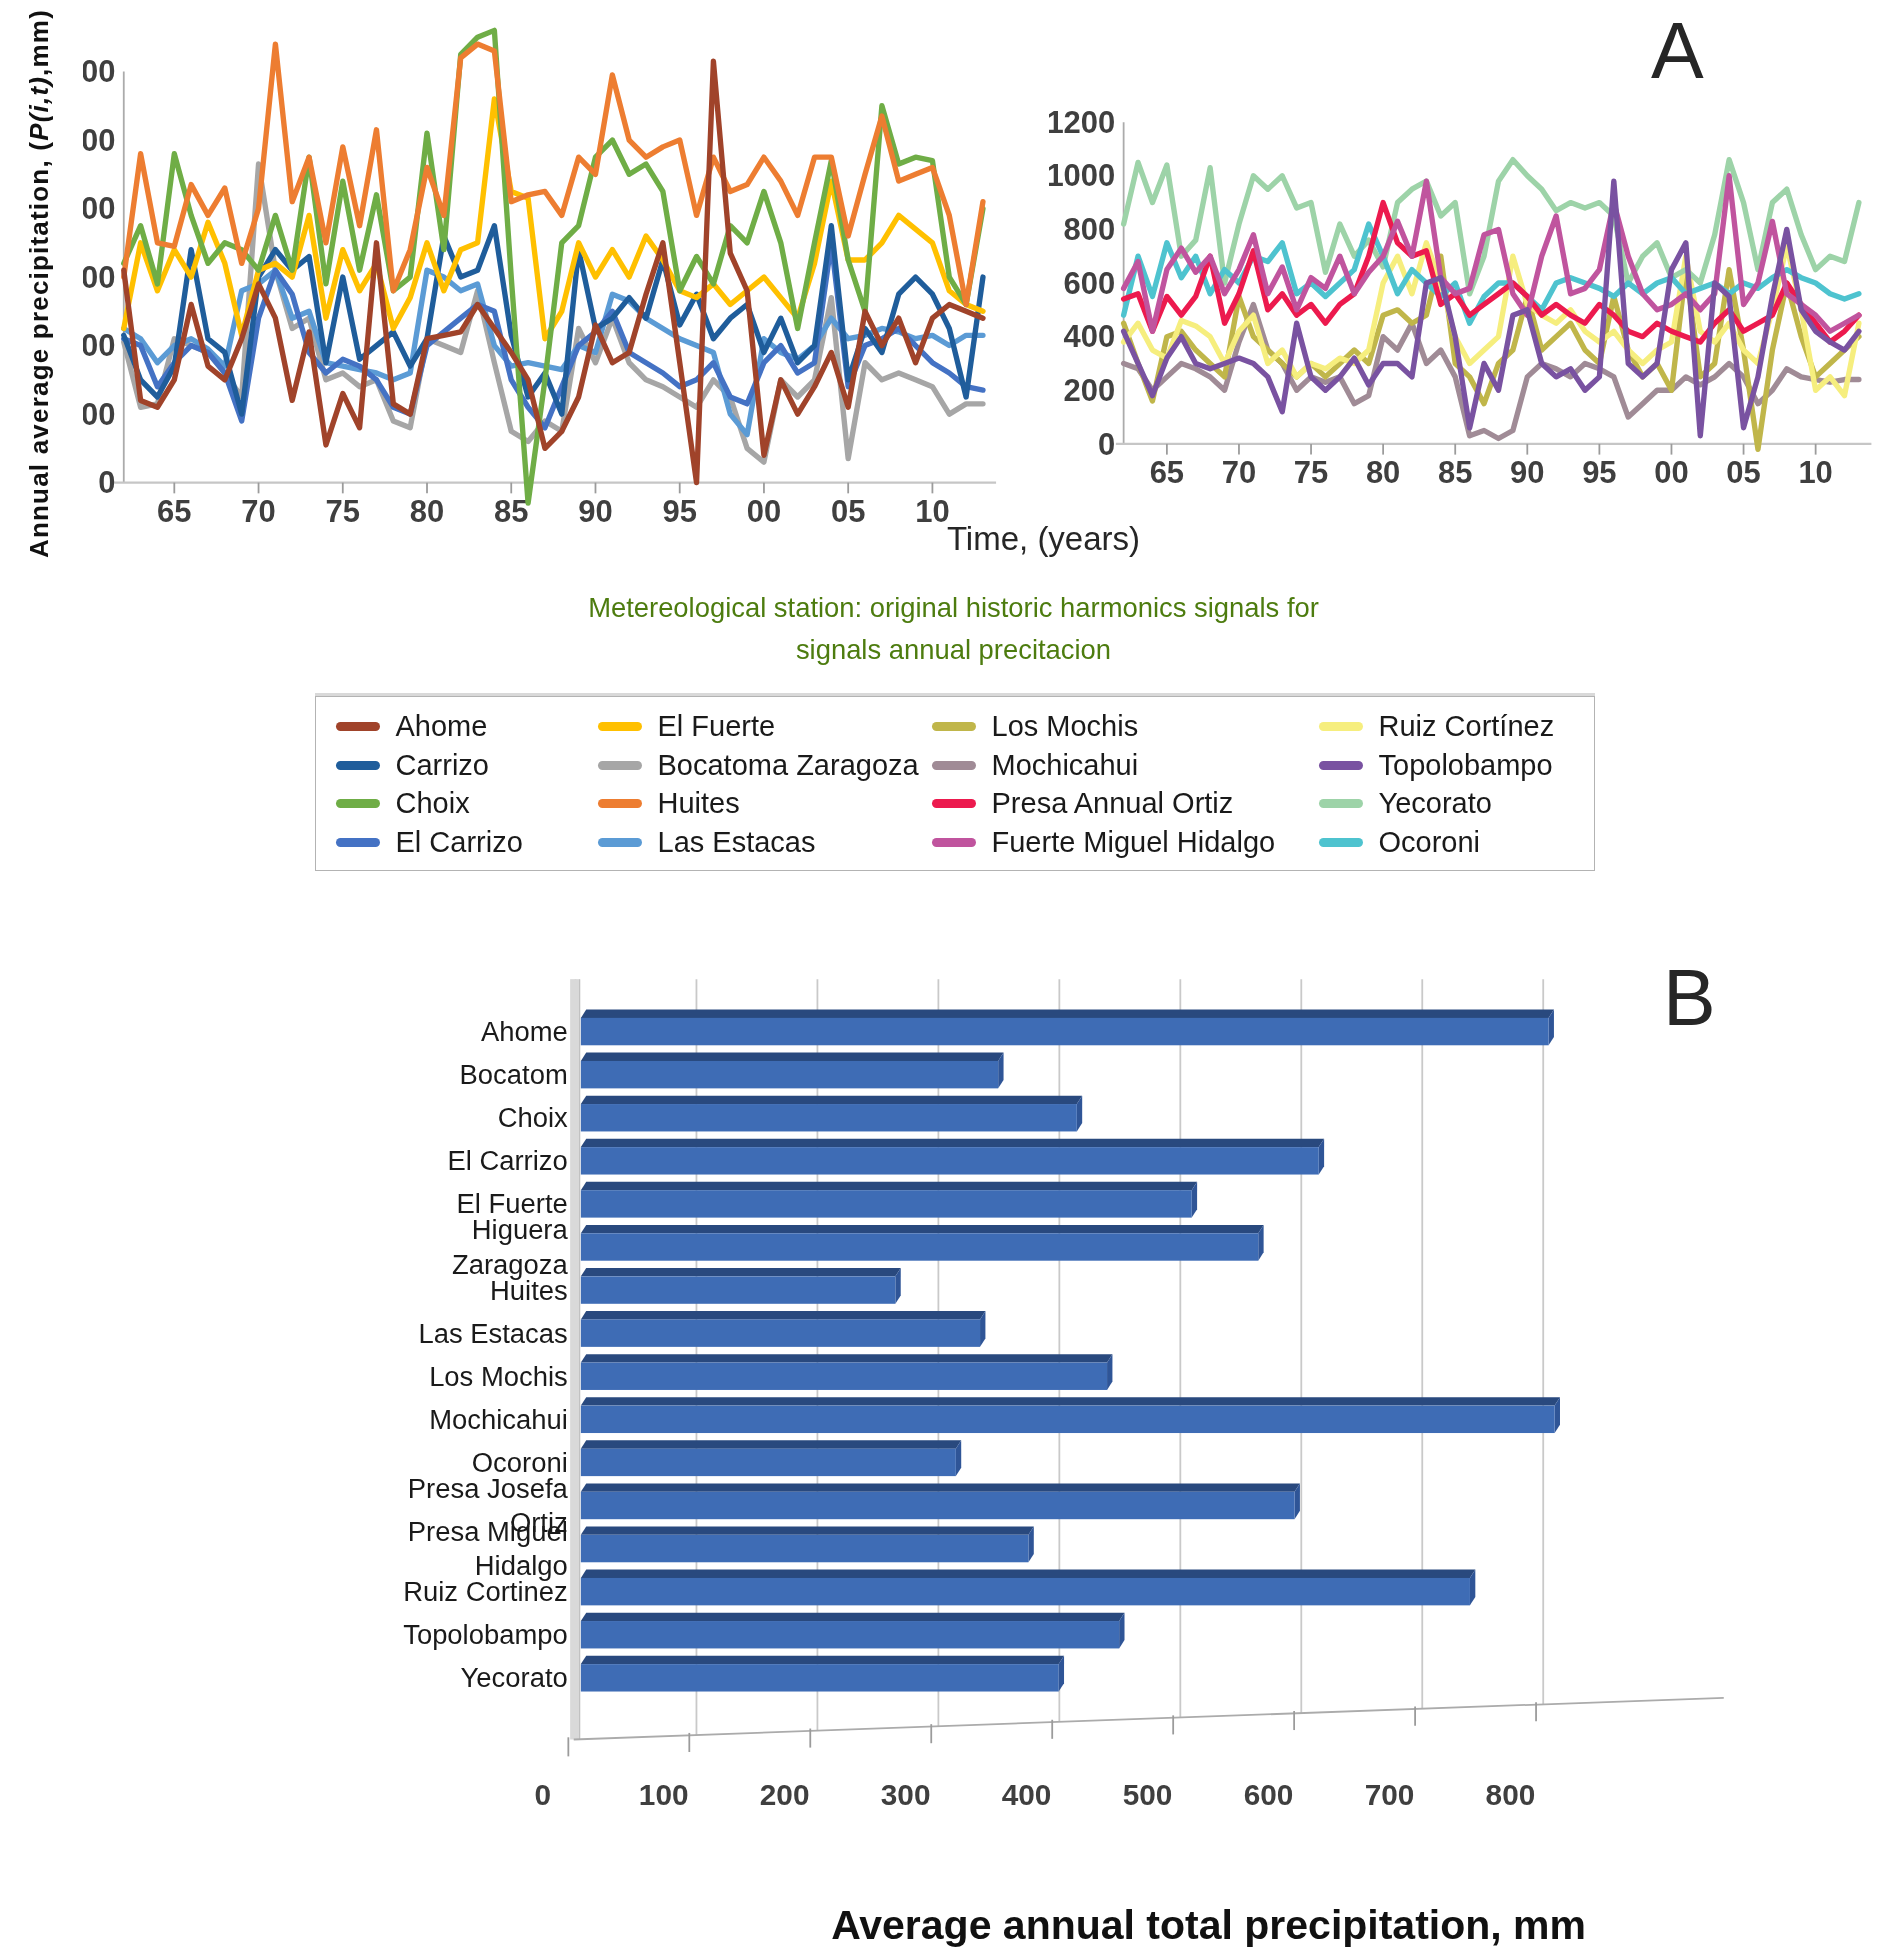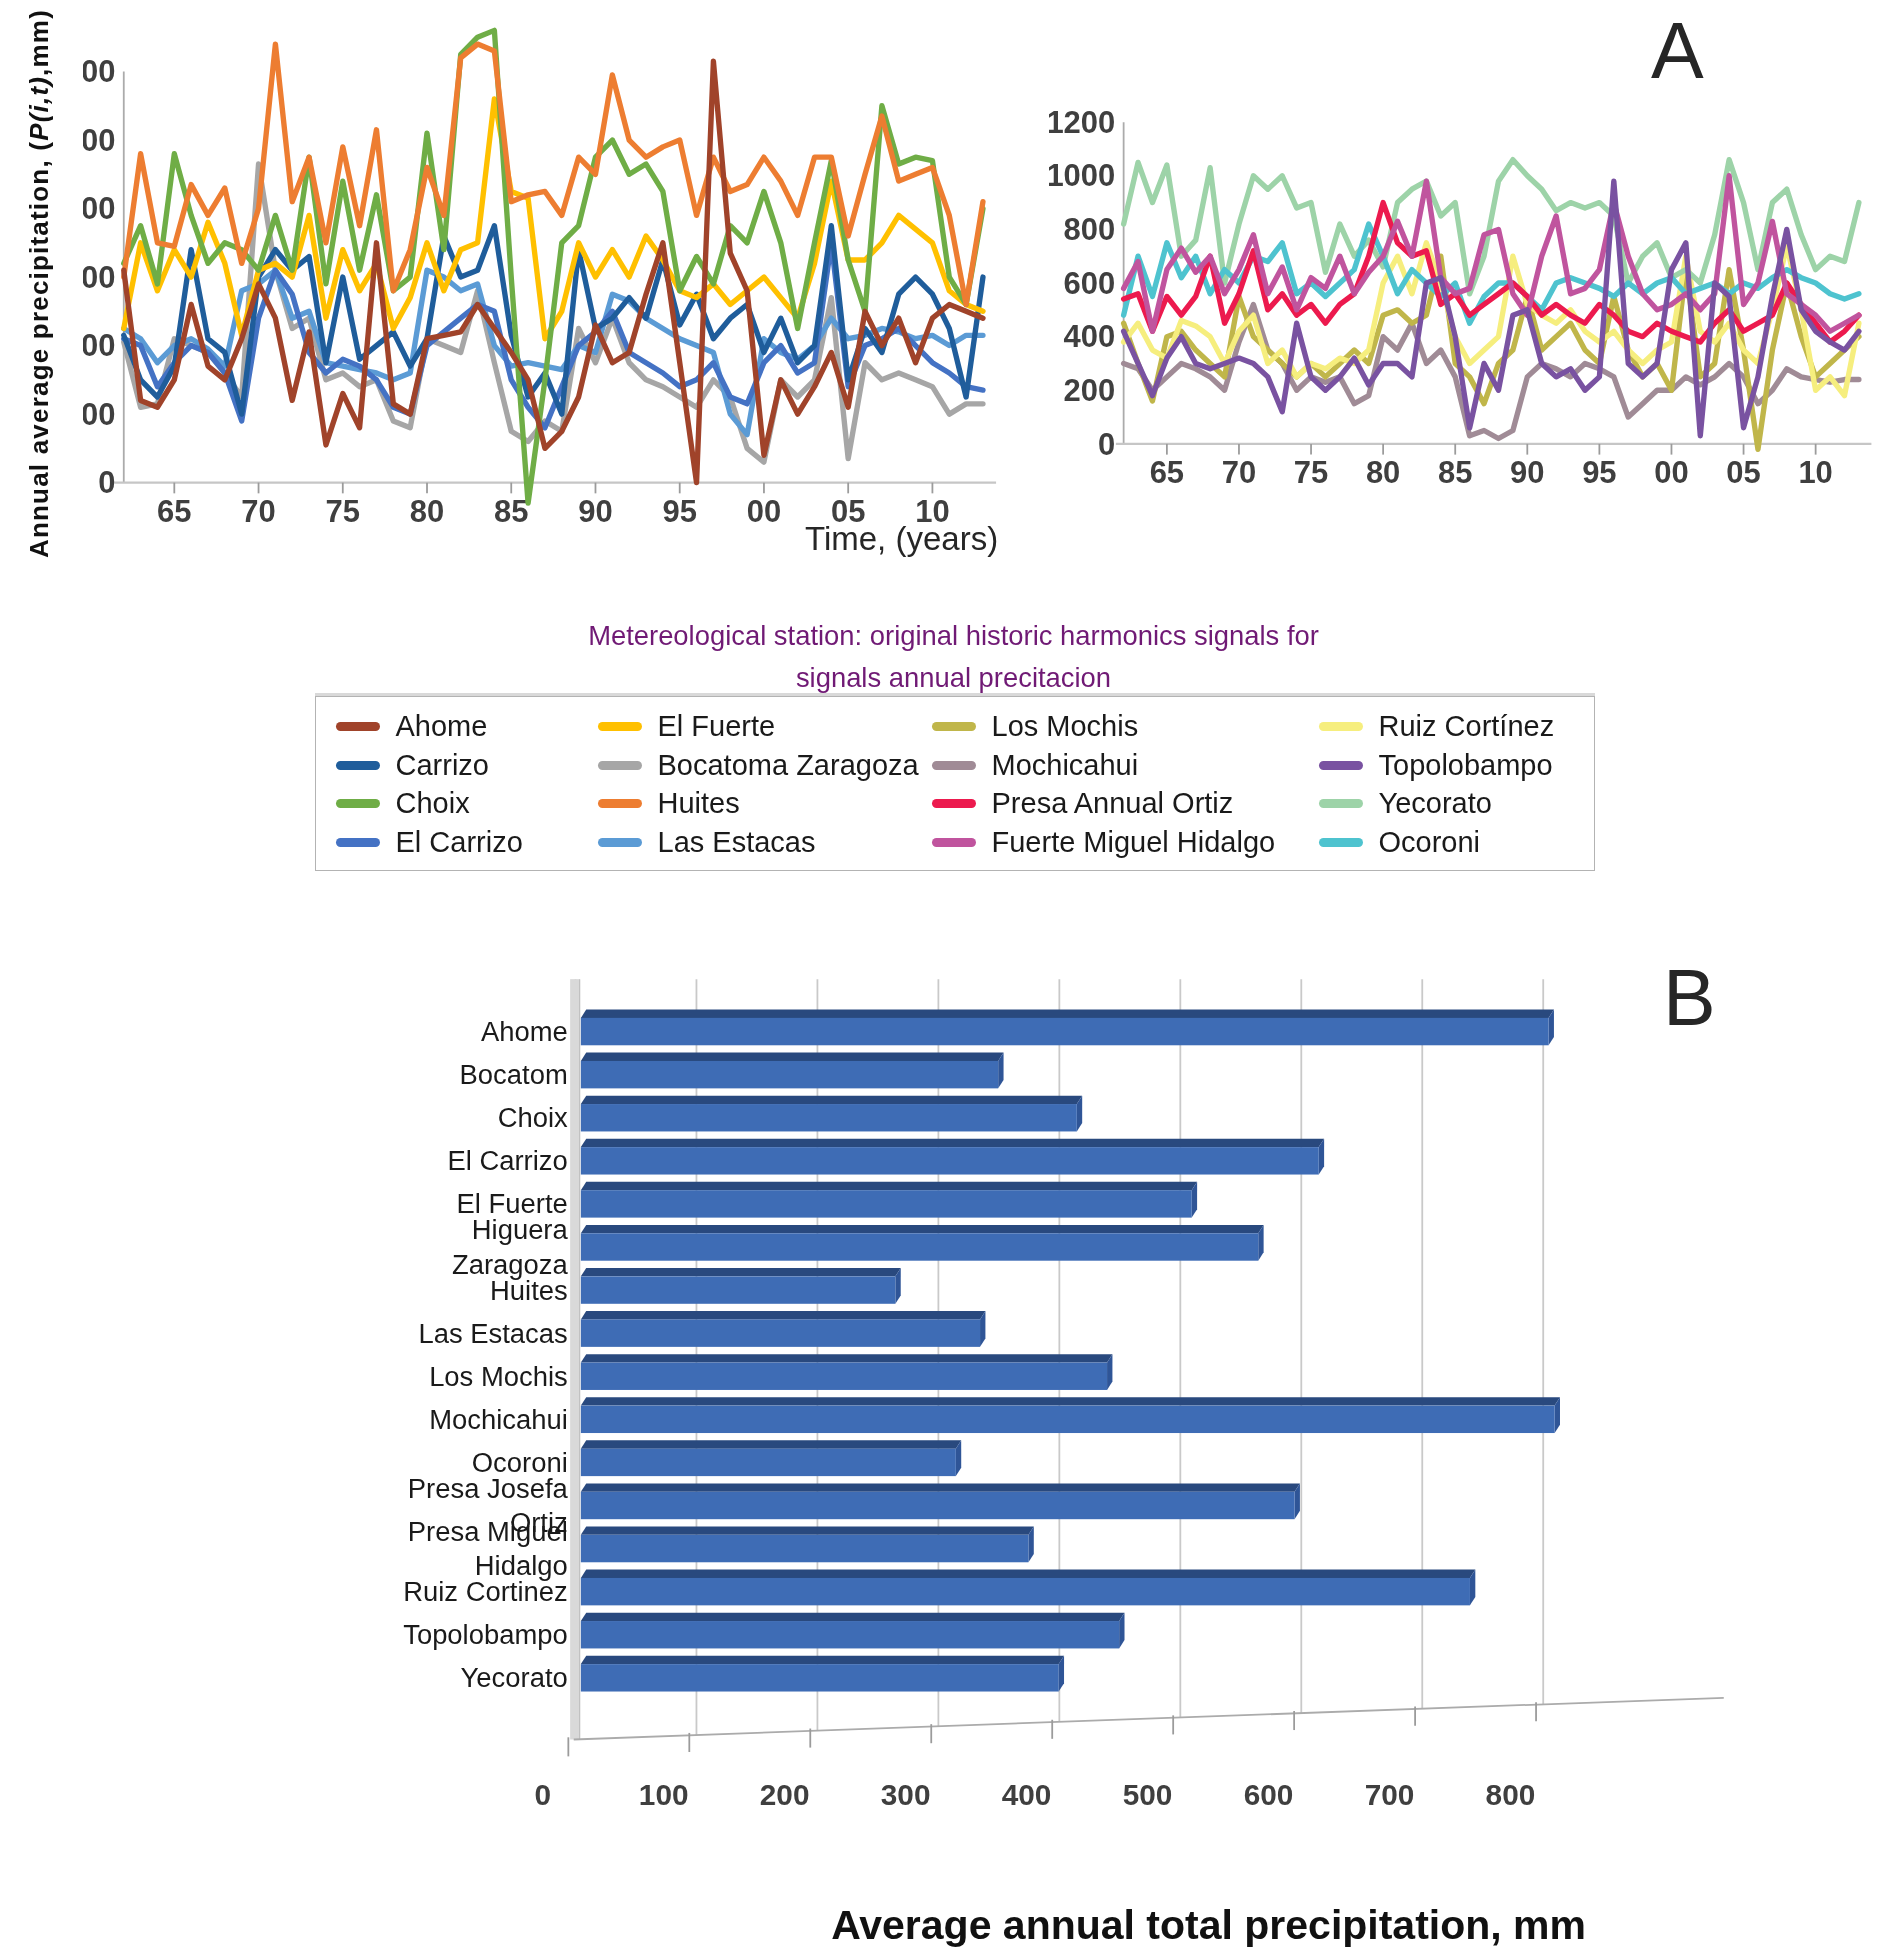--- a/index.html
+++ b/index.html
@@ -3,23 +3,23 @@
 <meta charset="utf-8">
 <style>
   html,body{margin:0;padding:0;background:#fff;}
   .page{position:relative;width:1893px;height:1955px;overflow:hidden;background:#ffffff;
         font-family:"Liberation Sans", sans-serif;color:#1a1a1a;}
   .abs{position:absolute;}
   .panel-letter{font-size:79px;font-weight:400;color:#262626;line-height:1;}
   .rot-label{transform:rotate(-90deg);text-align:center;}
   #y-label-a{left:-244px;top:268px;width:566px;font-size:26px;font-weight:600;
              letter-spacing:1.2px;color:#111;}
-  #time-label{left:805px;top:520px;width:477px;font-size:33px;color:#262626;}
+  #time-label{left:805px;top:520px;width:477px;text-align:center;font-size:33px;color:#262626;}
   #legend-title{left:417px;top:587px;width:1073px;text-align:center;font-size:27.4px;
-                color:#701a75;line-height:1.55;margin-top:28px;}
+                color:#4d7c0f;line-height:1.55;}
   #legend-box{left:315px;top:696px;width:1280px;height:175px;border:1.8px solid #b3b3b3;
               box-shadow:0 -3px 0 #d9d9d9;background:#fff;box-sizing:border-box;}
   #legend-grid{display:grid;grid-template-columns:262px 334px 387px 280px;
                grid-auto-flow:column;grid-template-rows:repeat(4,1fr);
                height:100%;padding:10.7px 0 8.3px 20px;box-sizing:border-box;}
   .legend-item{display:flex;align-items:center;gap:15.5px;}
   .legend-swatch{width:44px;height:9px;border-radius:4.8px;flex:0 0 auto;}
   .legend-label{font-size:29px;color:#1a1a1a;}
   #bar-xlabel{left:632px;top:1902px;width:954px;text-align:right;font-size:41px;
               font-weight:700;color:#111;}

